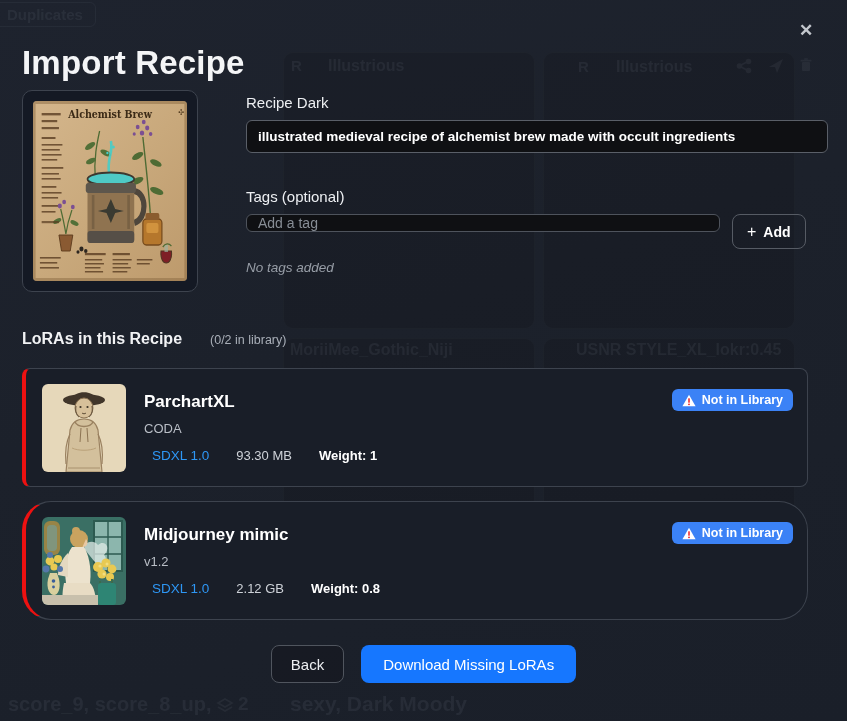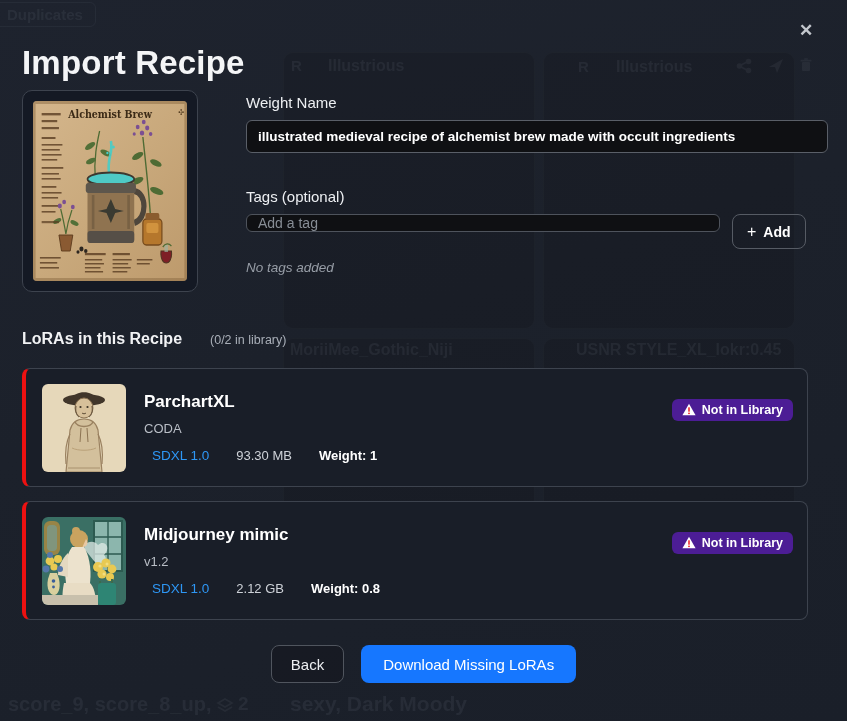--- a/index.html
+++ b/index.html
@@ -60,22 +60,22 @@
   .lora-thumb{width:84px;height:88px;border-radius:6px;overflow:hidden;flex-shrink:0;}
   .lora-thumb svg{display:block;width:100%;height:100%;}
   .lora-info{display:flex;flex-direction:column;justify-content:center;}
   .lora-name{font-size:17px;font-weight:700;color:#ffffff;}
   .lora-version{font-size:13px;color:#b9bec6;margin-top:9px;}
   .lora-meta{display:flex;align-items:center;gap:27px;margin-top:12px;margin-left:8px;}
   .lora-base{font-size:13.5px;color:#2e97f5;}
   .lora-size{font-size:13px;color:#ced2d8;}
   .lora-weight{font-size:13px;font-weight:700;color:#ffffff;}
   .status-badge{
-    position:absolute;right:14px;top:30px;background:#4c1d95;color:#fff;border-radius:6px;
-    padding:4px 10px;font-size:12.5px;font-weight:700;display:flex;align-items:flex-start;gap:6px;
+    position:absolute;right:14px;top:20px;background:#3b82f6;color:#fff;border-radius:6px;
+    padding:4px 10px;font-size:12.5px;font-weight:700;display:flex;align-items:flex-end;gap:6px;
   }
   
   .footer{position:absolute;left:0;top:645px;width:100%;display:flex;justify-content:center;gap:17px;}
   .back-btn{
     height:38px;padding:0 19px;background:rgba(16,18,24,0.35);border:1px solid #50555e;border-radius:8px;
     color:#eceef1;font-size:15px;cursor:pointer;font-family:"Liberation Sans",sans-serif;
   }
   .download-btn{
     height:38px;padding:0 22px;background:#1677ff;border:none;border-radius:8px;
     color:#ffffff;font-size:15px;cursor:pointer;font-family:"Liberation Sans",sans-serif;
@@ -245,21 +245,21 @@
           <rect x="8" y="156" width="24" height="1.6"></rect>
           <rect x="8" y="161" width="20" height="1.6"></rect>
           <rect x="8" y="166" width="22" height="1.6"></rect>
         <rect x="120" y="158" width="18" height="1.5"></rect>
           <rect x="120" y="162" width="15" height="1.5"></rect>
       </g>
       <text x="168" y="14" font-size="8" fill="#4e371c" font-family="DejaVu Serif, serif">✣</text>
     </svg>
   </div>
 
-  <label class="field-label" style="left:246px;top:94px;">Weight Name</label>
+  <label class="field-label" style="left:246px;top:94px;">Recipe Dark</label>
   <input class="text-input recipe-input" type="text" value="illustrated medieval recipe of alchemist brew made with occult ingredients" style="">
 
   <label class="field-label" style="left:246px;top:188px;">Tags (optional)</label>
   <input class="text-input tag-input" type="text" placeholder="Add a tag" style="">
   <button class="add-btn">
     <span class="plus">+</span>
     <span>Add</span>
   </button>
   <div class="no-tags">No tags added</div>
 
@@ -299,21 +299,21 @@
     <div class="status-badge">
       <svg width="14" height="13" viewBox="0 0 16 14">
         <path d="M8 0.5 L15.5 13.5 H0.5 Z" fill="#ffffff"></path>
         <rect x="7.2" y="4.5" width="1.6" height="5" fill="#ee1111"></rect>
         <circle cx="8" cy="11.4" r="1" fill="#ee1111"></circle>
       </svg>
       <span>Not in Library</span>
     </div>
   </div>
 
-  <div class="lora-card" style="top:501px;">
+  <div class="lora-card" style="top:501px;border-radius:29px;">
     <div class="lora-thumb">
       <svg viewBox="0 0 84 88" preserveAspectRatio="none">
         <rect width="84" height="88" fill="#3a6f64"></rect>
         <rect x="52" y="4" width="28" height="50" fill="#a8cec6" opacity="0.75"></rect>
         <path d="M52 4 L80 4 L80 54 L52 54 Z" fill="none" stroke="#2c5a50" stroke-width="2"></path>
         <path d="M66 4 L66 54 M52 20 L80 20 M52 37 L80 37" stroke="#2c5a50" stroke-width="1.4"></path>
         <rect x="2" y="4" width="16" height="34" rx="6" fill="#b08a3e" opacity="0.8"></rect>
         <rect x="5" y="8" width="10" height="26" rx="4" fill="#7a9a8a" opacity="0.8"></rect>
         <path d="M44 34 C38 28 50 20 56 28 C62 22 70 30 62 38 C68 44 58 50 52 44" fill="#dfe9e5" opacity="0.75"></path>
 

